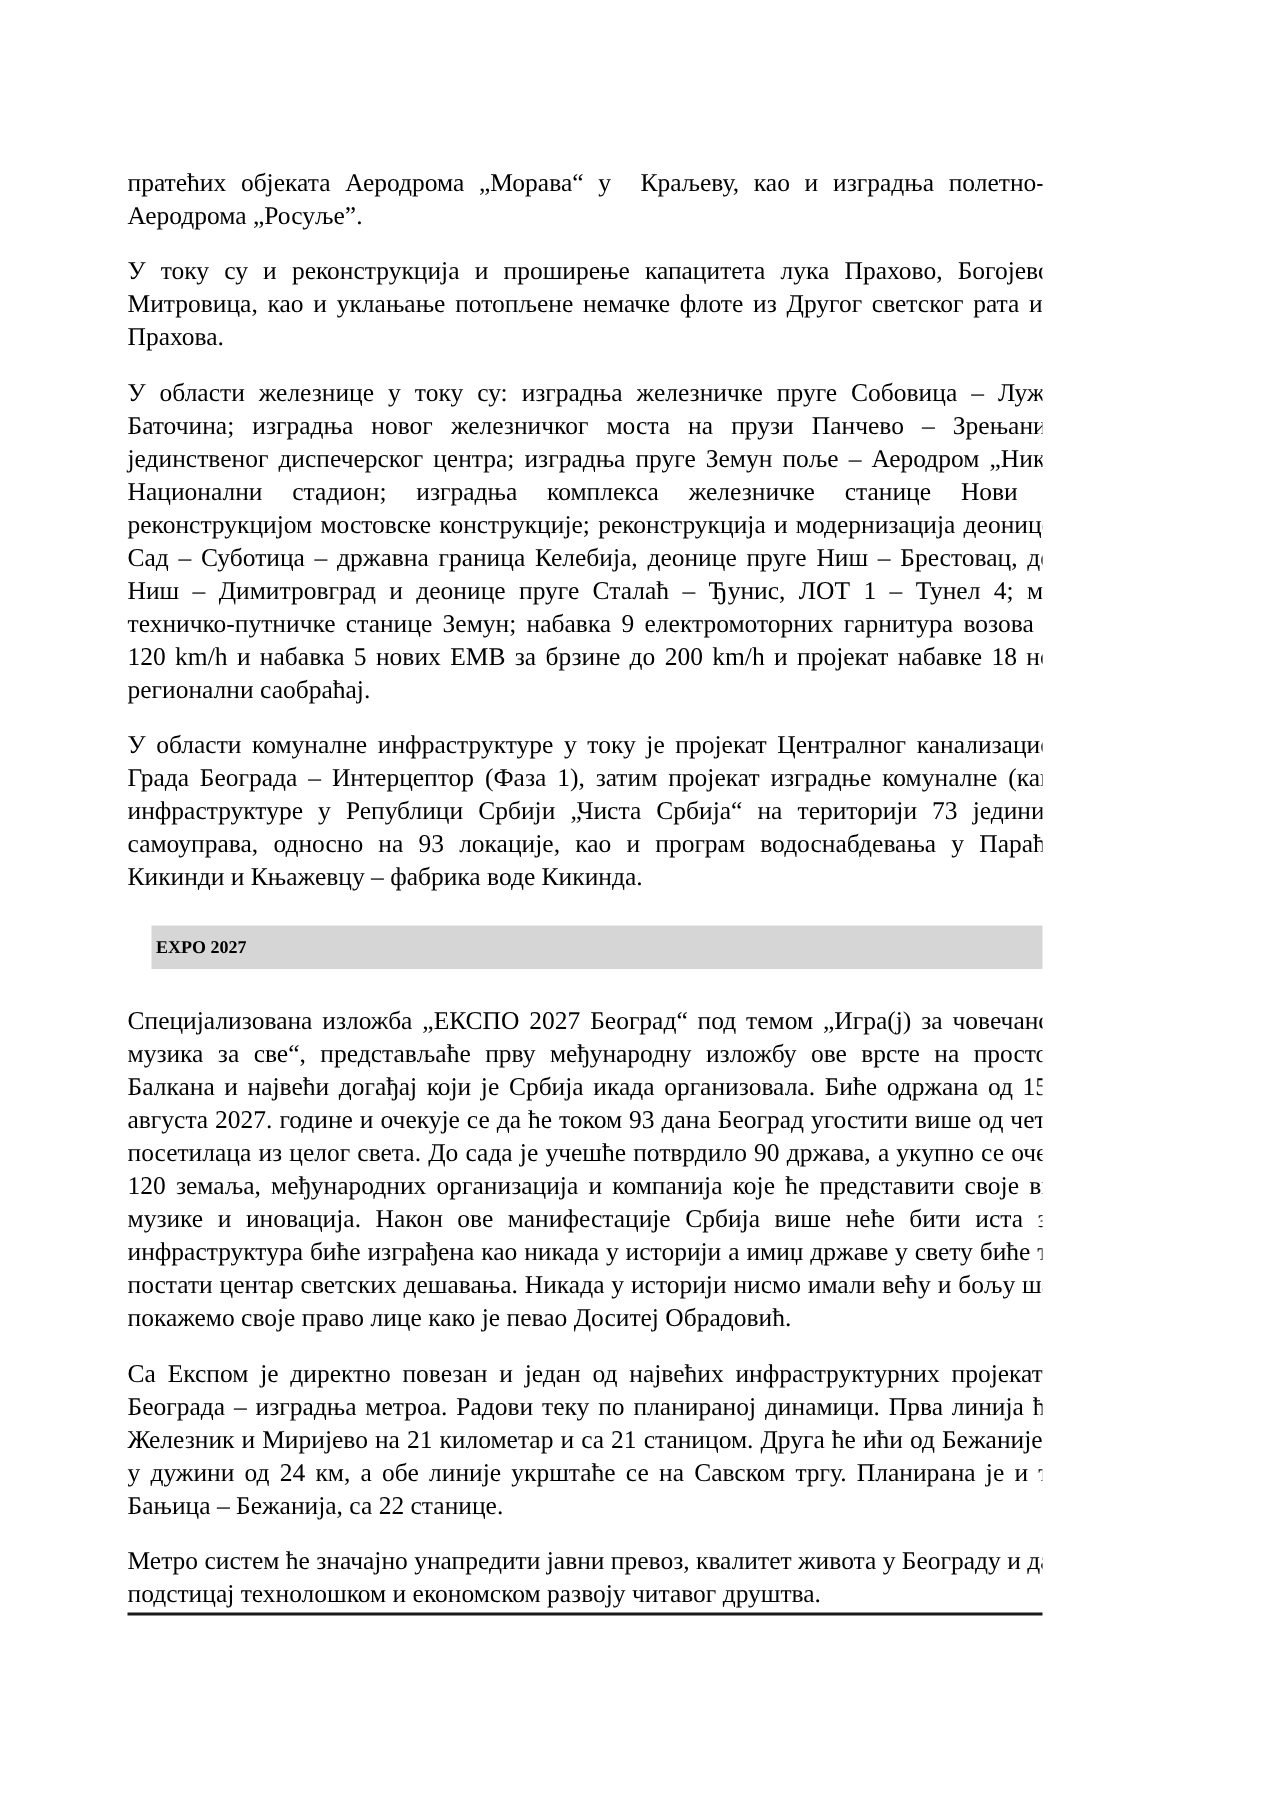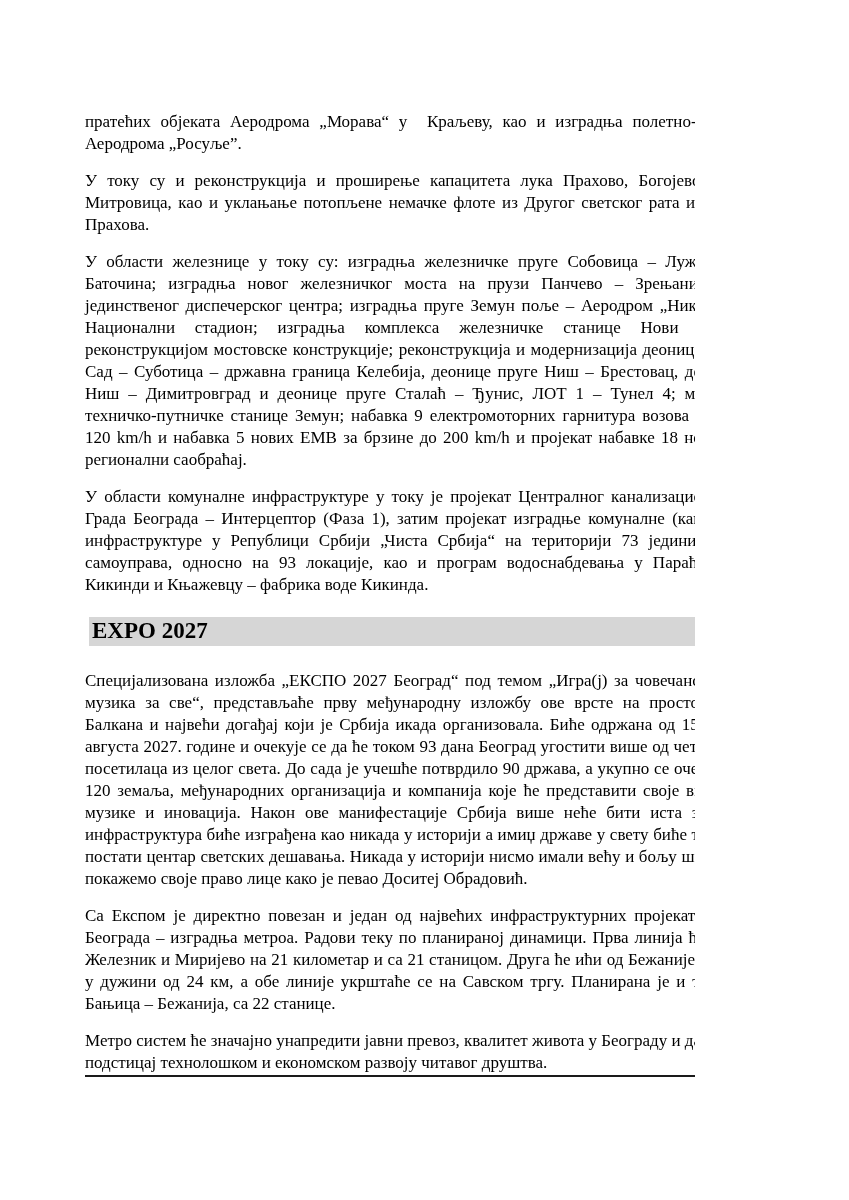--- a/index.html
+++ b/index.html
@@ -24,23 +24,23 @@
   }
   .para {
     margin: 0 0 15px 0;
     font-size: 17px;
     line-height: 22px;
     text-align: justify;
     color: #000000;
   }
   .section-heading {
     display: block;
-    margin: 21px 0 24px 4px;
+    margin: 21px 0 24px 16px;
     padding: 3px 20px 4px 3px;
-    font-size: 23px;
+    font-size: 12px;
     line-height: 22px;
     font-weight: bold;
     text-align: left;
     color: #000000;
     
   }
   .para.last-para {
     text-align: left;
     margin-bottom: 0;
     padding-bottom: 1px;

